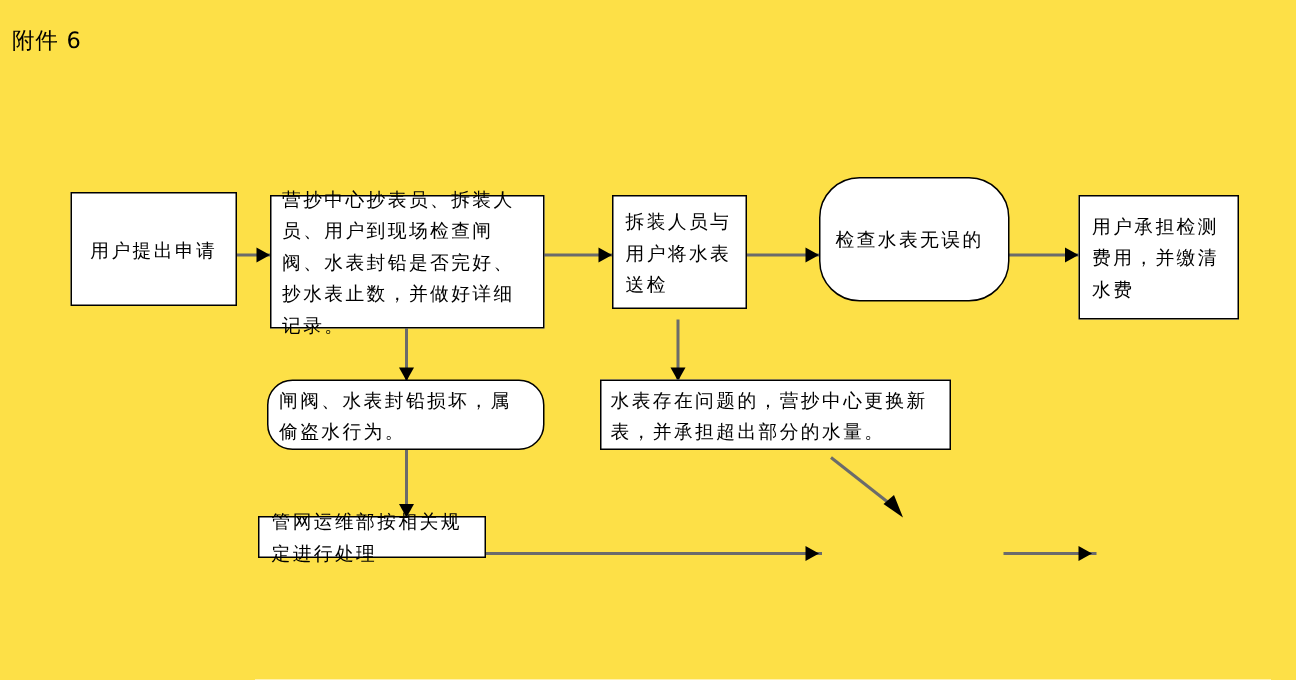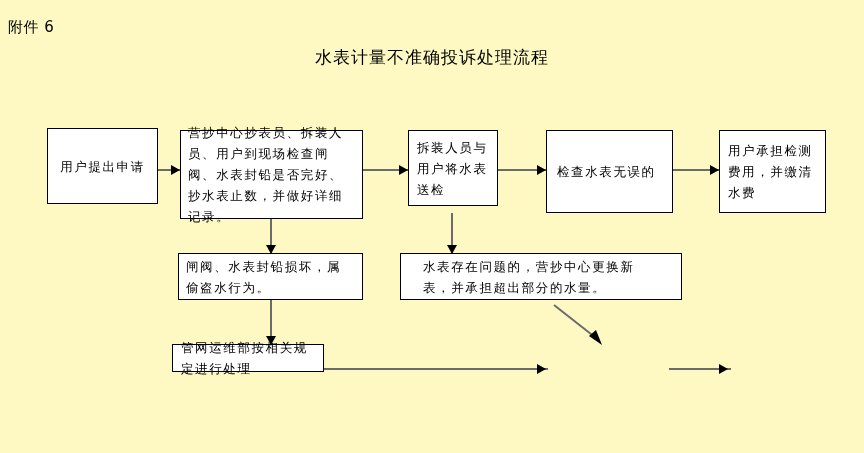--- a/index.html
+++ b/index.html
@@ -4,21 +4,21 @@
 <style>
   html, body {
     margin: 0;
     padding: 0;
     background: #ffffff;
   }
   #page {
     position: relative;
     width: 864px;
     height: 453px;
-    background: #fef9c3;
+    background: #fde047;
     overflow: hidden;
     font-family: "DejaVu Serif", "Liberation Serif", serif;
     color: #000000;
   }
   .attach-label {
     position: absolute;
     left: 8px;
     top: 17px;
     font-family: "DejaVu Sans", "Liberation Sans", sans-serif;
     font-size: 15px;
@@ -98,21 +98,20 @@
     pointer-events: none;
   }
 </style>
 </head>
 <body>
 
 <div id="page">
 
   <div class="attach-label">附件 6</div>
 
-  <div class="doc-title">水表计量不准确投诉处理流程</div>
 
   <div class="hline" style="left:157px; top:169px; width:26px;"></div>
   <div class="arrow-right" style="left:171px; top:165px;"></div>
 
   <div class="hline" style="left:362px; top:169px; width:50px;"></div>
   <div class="arrow-right" style="left:399px; top:165px;"></div>
 
   <div class="hline" style="left:497px; top:169px; width:52px;"></div>
   <div class="arrow-right" style="left:537px; top:165px;"></div>
 
@@ -146,33 +145,33 @@
   </div>
 
   <div class="node" style="left:180px; top:130px; width:183px; height:89px; padding:8px 7px;">
     <span class="txt">营抄中心抄表员、拆装人员、用户到现场检查闸阀、水表封铅是否完好、抄水表止数，并做好详细记录。</span>
   </div>
 
   <div class="node" style="left:408px; top:130px; width:90px; height:76px; padding:18px 8px;">
     <span class="txt">拆装人员与用户将水表送检</span>
   </div>
 
-  <div class="node" style="left:546px; top:130px; width:127px; height:83px; padding:4px 10px;">
+  <div class="node" style="left:546px; top:118px; width:127px; height:83px; padding:4px 10px;border-radius:27px;">
     <span class="txt">检查水表无误的</span>
   </div>
 
   <div class="node" style="left:719px; top:130px; width:107px; height:83px; padding:4px 8px;justify-content:center;">
     <span class="txt">用户承担检测费用，并缴清水费</span>
   </div>
 
-  <div class="node" style="left:178px; top:253px; width:185px; height:47px; padding:12px 7px;">
+  <div class="node" style="left:178px; top:253px; width:185px; height:47px; padding:12px 7px;border-radius:17px;">
     <span class="txt">闸阀、水表封铅损坏，属偷盗水行为。</span>
   </div>
 
-  <div class="node" style="left:400px; top:253px; width:282px; height:47px; padding:2px 22px;">
+  <div class="node" style="left:400px; top:253px; width:234px; height:47px; padding:2px 6px;">
     <span class="txt">水表存在问题的，营抄中心更换新表，并承担超出部分的水量。</span>
   </div>
 
   <div class="node" style="left:172px; top:344px; width:152px; height:28px; padding:2px 8px;">
     <span class="txt">管网运维部按相关规定进行处理</span>
   </div>
 
 
 
 </div>

